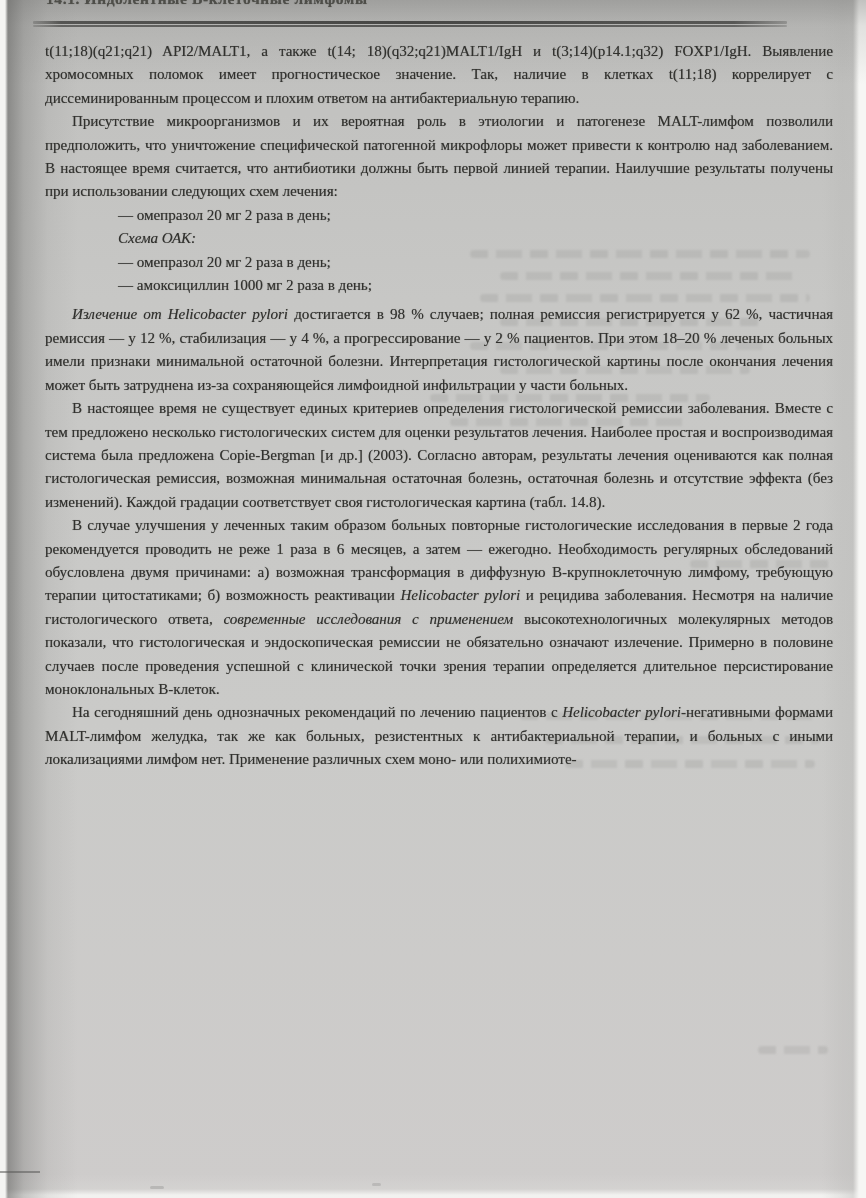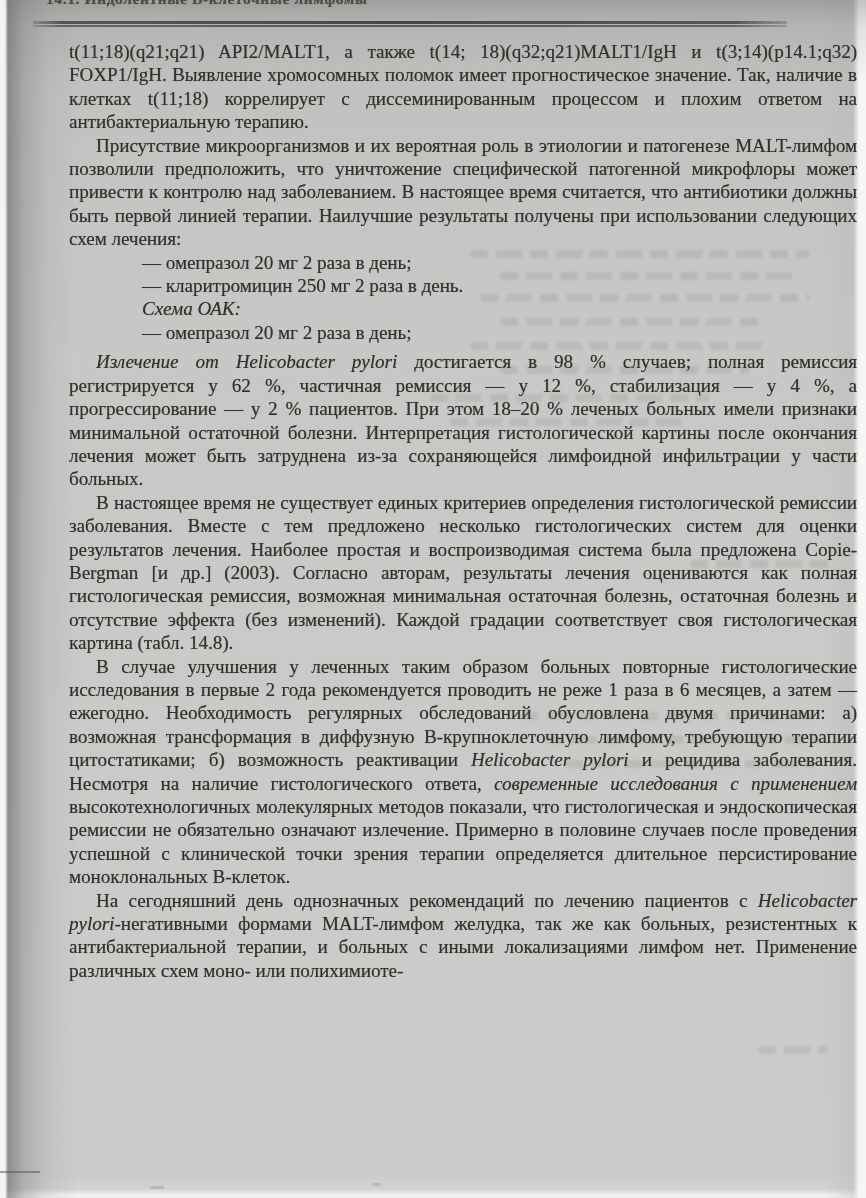--- a/index.html
+++ b/index.html
@@ -25,24 +25,23 @@
   }
   .header-rule{position:absolute;top:21px;left:33px;width:754px;}
   .rule-line{
     border-radius:1px;
     background:linear-gradient(90deg, rgba(72,72,70,.30), rgba(72,72,70,.88) 28px, rgba(62,62,60,.92) 50%, rgba(72,72,70,.85) 93%, rgba(72,72,70,.30));
   }
   .rl1{height:2.5px;}
   .rl2{height:2px;margin-top:1.6px;opacity:.85;}
   .text-block{
     position:absolute;top:40px;left:45px;width:788px;
-    font-size:19px;line-height:23.4px;color:#31312e;
+    font-size:15px;line-height:23.4px;color:#31312e;
     text-align:justify;
     text-shadow:.3px .3px .7px rgba(49,49,46,.55);
-    margin-left:24px;
   }
   .blk{margin:0;}
   .indent{text-indent:27px;}
   .scheme-heading{margin-left:73px;text-align:left;}
   .list-item{margin-left:73px;text-align:left;}
   .it{font-style:italic;}
   .dash{letter-spacing:0;}
   .ghost{
     position:absolute;height:8px;border-radius:4px;
     background:repeating-linear-gradient(90deg, rgba(116,116,113,.30) 0px 18px, rgba(116,116,113,0) 18px 26px, rgba(116,116,113,.26) 26px 52px, rgba(116,116,113,0) 52px 60px);
@@ -76,23 +75,23 @@
     <div class="ghost" style="top:712px;left:520px;width:300px;"></div>
     <div class="ghost" style="top:736px;left:545px;width:275px;"></div>
     <div class="ghost" style="top:760px;left:565px;width:250px;"></div>
     <div class="ghost" style="top:1046px;left:758px;width:70px;"></div>
   </div>
 
   <div class="text-block">
       <div class="blk p"><span>t(11;18)(q21;q21) API2/MALT1, а также t(14; 18)(q32;q21)MALT1/IgH и t(3;14)(p14.1;q32) FOXP1/IgH. Выявление хромосомных поломок имеет прогностическое значение. Так, наличие в клетках t(11;18) коррелирует с диссеминированным процессом и плохим ответом на антибактериальную терапию.</span></div>
       <div class="blk p indent"><span>Присутствие микроорганизмов и их вероятная роль в этиологии и патогенезе MALT-лимфом позволили предположить, что уничтожение специфической патогенной микрофлоры может привести к контролю над заболеванием. В настоящее время считается, что антибиотики должны быть первой линией терапии. Наилучшие результаты получены при использовании следующих схем лечения:</span></div>
       <div class="blk list-item"><span class="dash">—&nbsp;</span><span>омепразол 20&nbsp;мг 2 раза в день;</span></div>
-      <div class="blk list-item"><span class="dash">—&nbsp;</span><span>кларитромицин 250&nbsp;мг 2 раза в день.</span></div>
       <div class="blk scheme-heading"><span class="it">Схема ОАК:</span></div>
       <div class="blk list-item"><span class="dash">—&nbsp;</span><span>омепразол 20&nbsp;мг 2 раза в день;</span></div>
+      <div class="blk list-item"><span class="dash">—&nbsp;</span><span>амоксициллин 1000&nbsp;мг 2 раза в день;</span></div>
       <div class="blk p indent" style="margin-top: 6px;"><span class="it">Излечение от Helicobacter pylori</span><span> достигается в 98&nbsp;% случаев; полная ремиссия регистрируется у 62&nbsp;%, частичная ремиссия — у 12&nbsp;%, стабилизация — у 4&nbsp;%, а прогрессирование — у 2&nbsp;% пациентов. При этом 18–20&nbsp;% леченых больных имели признаки минимальной остаточной болезни. Интерпретация гистологической картины после окончания лечения может быть затруднена из-за сохраняющейся лимфоидной инфильтрации у части больных.</span></div>
       <div class="blk p indent"><span>В настоящее время не существует единых критериев определения гистологической ремиссии заболевания. Вместе с тем предложено несколько гистологических систем для оценки результатов лечения. Наиболее простая и воспроизводимая система была предложена Copie-Bergman [и др.] (2003). Согласно авторам, результаты лечения оцениваются как полная гистологическая ремиссия, возможная минимальная остаточная болезнь, остаточная болезнь и отсутствие эффекта (без изменений). Каждой градации соответствует своя гистологическая картина (табл.&nbsp;14.8).</span></div>
       <div class="blk p indent"><span>В случае улучшения у леченных таким образом больных повторные гистологические исследования в первые 2 года рекомендуется проводить не реже 1 раза в 6 месяцев, а затем — ежегодно. Необходимость регулярных обследований обусловлена двумя причинами: а) возможная трансформация в диффузную В-крупноклеточную лимфому, требующую терапии цитостатиками; б) возможность реактивации </span><span class="it">Helicobacter pylori</span><span> и рецидива заболевания. Несмотря на наличие гистологического ответа, </span><span class="it">современные исследования с применением</span><span> высокотехнологичных молекулярных методов показали, что гистологическая и эндоскопическая ремиссии не обязательно означают излечение. Примерно в половине случаев после проведения успешной с клинической точки зрения терапии определяется длительное персистирование моноклональных В-клеток.</span></div>
       <div class="blk p indent"><span>На сегодняшний день однозначных рекомендаций по лечению пациентов с </span><span class="it">Helicobacter pylori</span><span>-негативными формами MALT-лимфом желудка, так же как больных, резистентных к антибактериальной терапии, и больных с иными локализациями лимфом нет. Применение различных схем моно- или полихимиоте-</span></div>
     </div>
 
   <div class="scan-line"></div>
   <div class="speck" style="left:150px;top:1186px;width:14px;height:3px;border-radius:2px;opacity:.4;"></div>
   <div class="speck" style="left:372px;top:1183px;width:9px;height:3px;border-radius:2px;opacity:.35;"></div>
 

